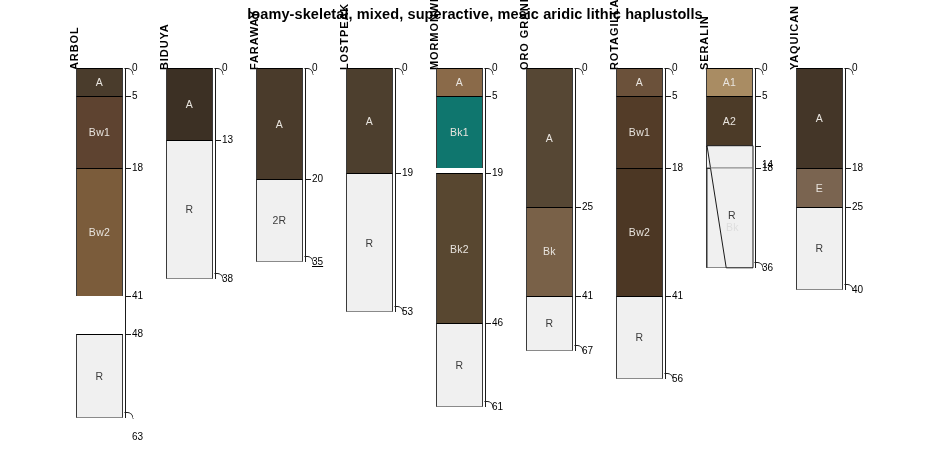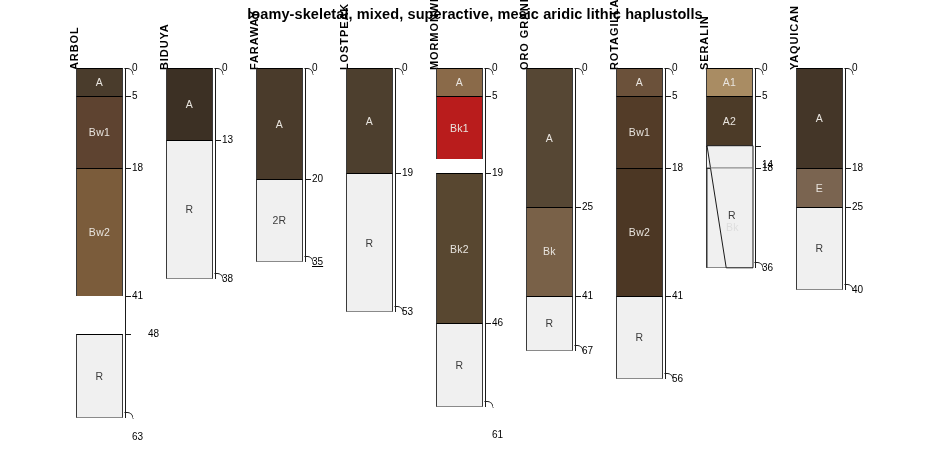--- a/index.html
+++ b/index.html
@@ -153,21 +153,21 @@
       <div class="axis" style="left: 49px; top: 68px; height: 349.65px;">
         <div class="tick-hook" style="top: 0px;"></div>
         <div class="tick-label" style="top: -5px;">0</div>
         <div class="tick" style="top: 27.75px;"></div>
         <div class="tick-label" style="top: 22.75px;">5</div>
         <div class="tick" style="top: 99.9px;"></div>
         <div class="tick-label" style="top: 94.9px;">18</div>
         <div class="tick" style="top: 227.55px;"></div>
         <div class="tick-label" style="top: 222.55px;">41</div>
         <div class="tick" style="top: 266.4px;"></div>
-        <div class="tick-label" style="top: 261.4px; margin-left: 16px;">48</div>
+        <div class="tick-label" style="top: 261.4px;">48</div>
         <div class="tick-hook" style="top: 343.65px;"></div>
         <div class="tick-label" style="top: 364px;">63</div>
       </div>
     </div>
     <div class="profile" style="left: 166px;">
       <div class="profile-name" style="left: -8px; top: 70px;">BIDUYA</div>
       <div class="column" style="left: 0px; top: 68px; width: 47px; height: 210.9px;">
         <div class="horizon" style="top: 0px; height: 72.15px; width: 47px; background: rgb(60, 48, 36);">
           <span class="horizon-label label-light">A</span>
         </div>
@@ -221,41 +221,41 @@
         <div class="tick-hook" style="top: 238.2px;"></div>
         <div class="tick-label" style="top: 239.2px;">53</div>
       </div>
     </div>
     <div class="profile" style="left: 436px;">
       <div class="profile-name" style="left: -8px; top: 70px;">MORMONWELL</div>
       <div class="column" style="left: 0px; top: 68px; width: 47px; height: 338.55px;">
         <div class="horizon" style="top: 0px; height: 27.75px; width: 47px; background: rgb(138, 106, 73);">
           <span class="horizon-label label-light">A</span>
         </div>
-        <div class="horizon" style="top: 27.75px; height: 63px; width: 47px; background: #b91c1c;">
+        <div class="horizon" style="top: 27.75px; height: 72px; width: 47px; background: #0f766e;">
           <span class="horizon-label label-light">Bk1</span>
         </div>
         <div class="horizon" style="top: 105.45px; height: 149.85px; width: 47px; background: rgb(88, 71, 48);">
           <span class="horizon-label label-light">Bk2</span>
         </div>
         <div class="horizon" style="top: 255.3px; height: 83.25px; width: 47px; background: rgb(240, 240, 240); border-bottom: 1px solid rgb(138, 138, 138);">
           <span class="horizon-label label-dark">R</span>
         </div>
       </div>
       <div class="axis" style="left: 49px; top: 68px; height: 338.55px;">
         <div class="tick-hook" style="top: 0px;"></div>
         <div class="tick-label" style="top: -5px;">0</div>
         <div class="tick" style="top: 27.75px;"></div>
         <div class="tick-label" style="top: 22.75px;">5</div>
         <div class="tick" style="top: 105.45px;"></div>
         <div class="tick-label" style="top: 100.45px;">19</div>
         <div class="tick" style="top: 255.3px;"></div>
         <div class="tick-label" style="top: 250.3px;">46</div>
         <div class="tick-hook" style="top: 332.55px;"></div>
-        <div class="tick-label" style="top: 333.55px; margin-top: 28px;">61</div>
+        <div class="tick-label" style="top: 333.55px;">61</div>
       </div>
     </div>
     <div class="profile" style="left: 526px;">
       <div class="profile-name" style="left: -8px; top: 70px;">ORO GRANDE</div>
       <div class="column" style="left: 0px; top: 68px; width: 47px; height: 283.05px;">
         <div class="horizon" style="top: 0px; height: 138.75px; width: 47px; background: rgb(86, 71, 52);">
           <span class="horizon-label label-light">A</span>
         </div>
         <div class="horizon" style="top: 138.75px; height: 88.8px; width: 47px; background: rgb(121, 97, 72);">
           <span class="horizon-label label-light">Bk</span>

